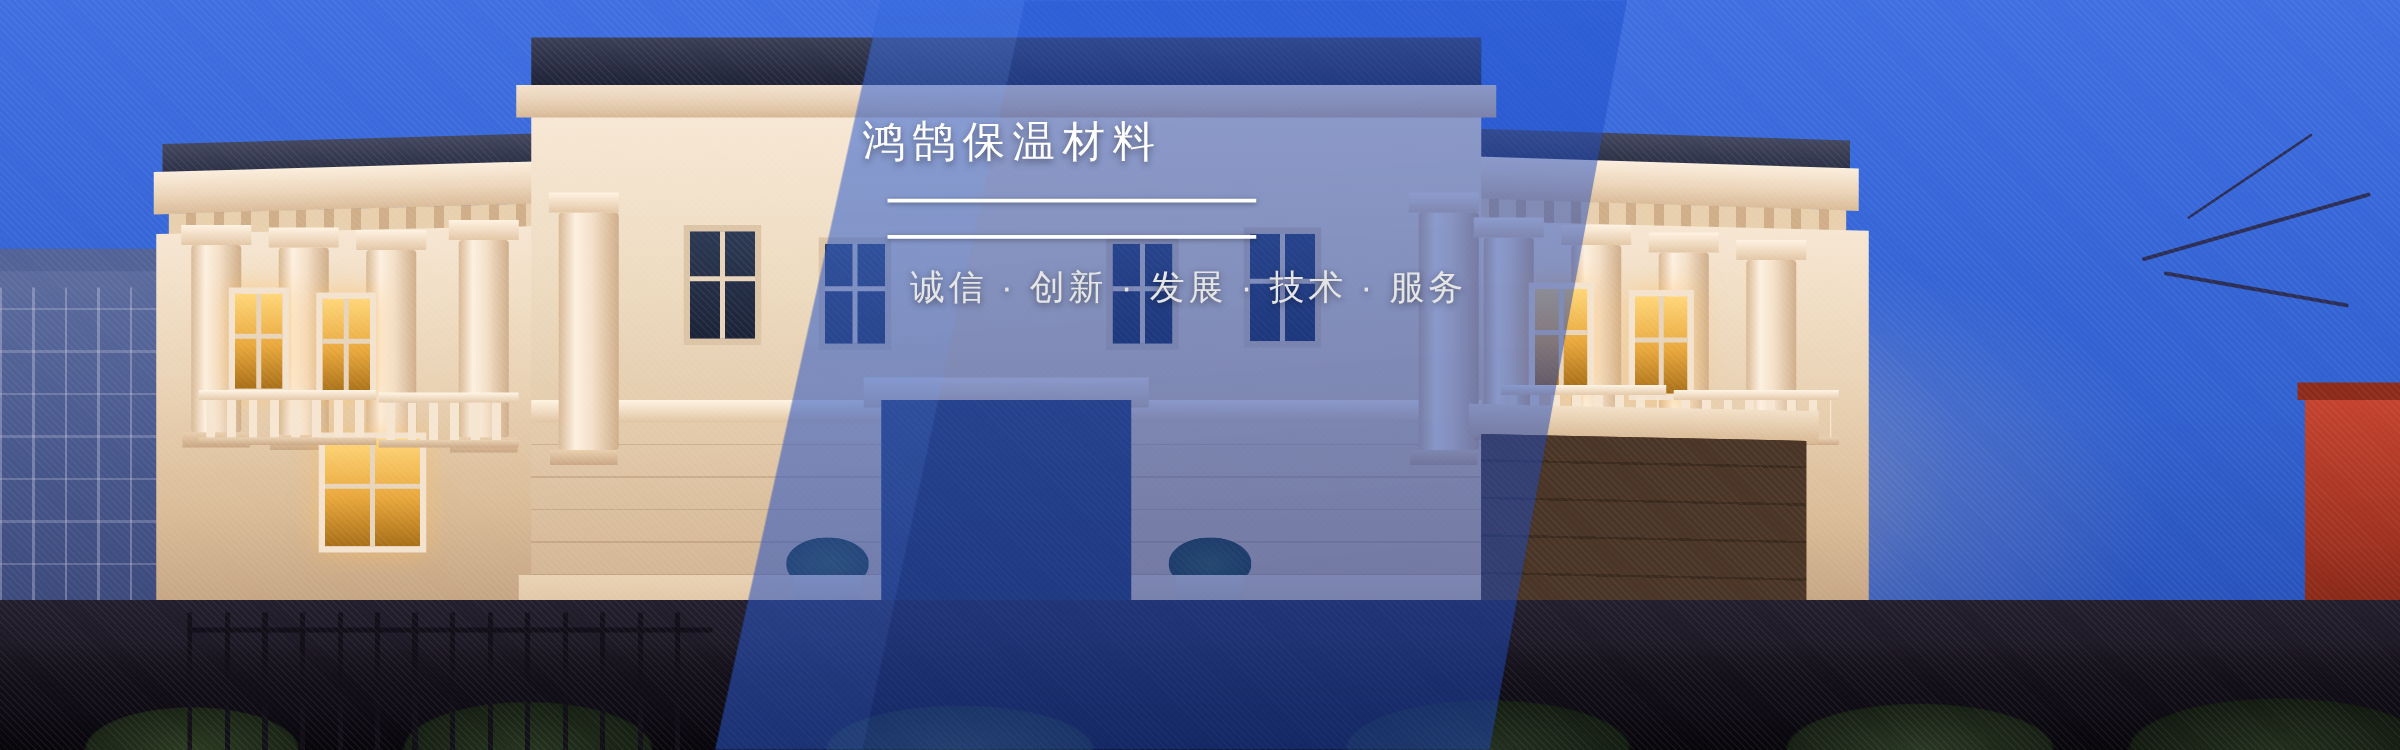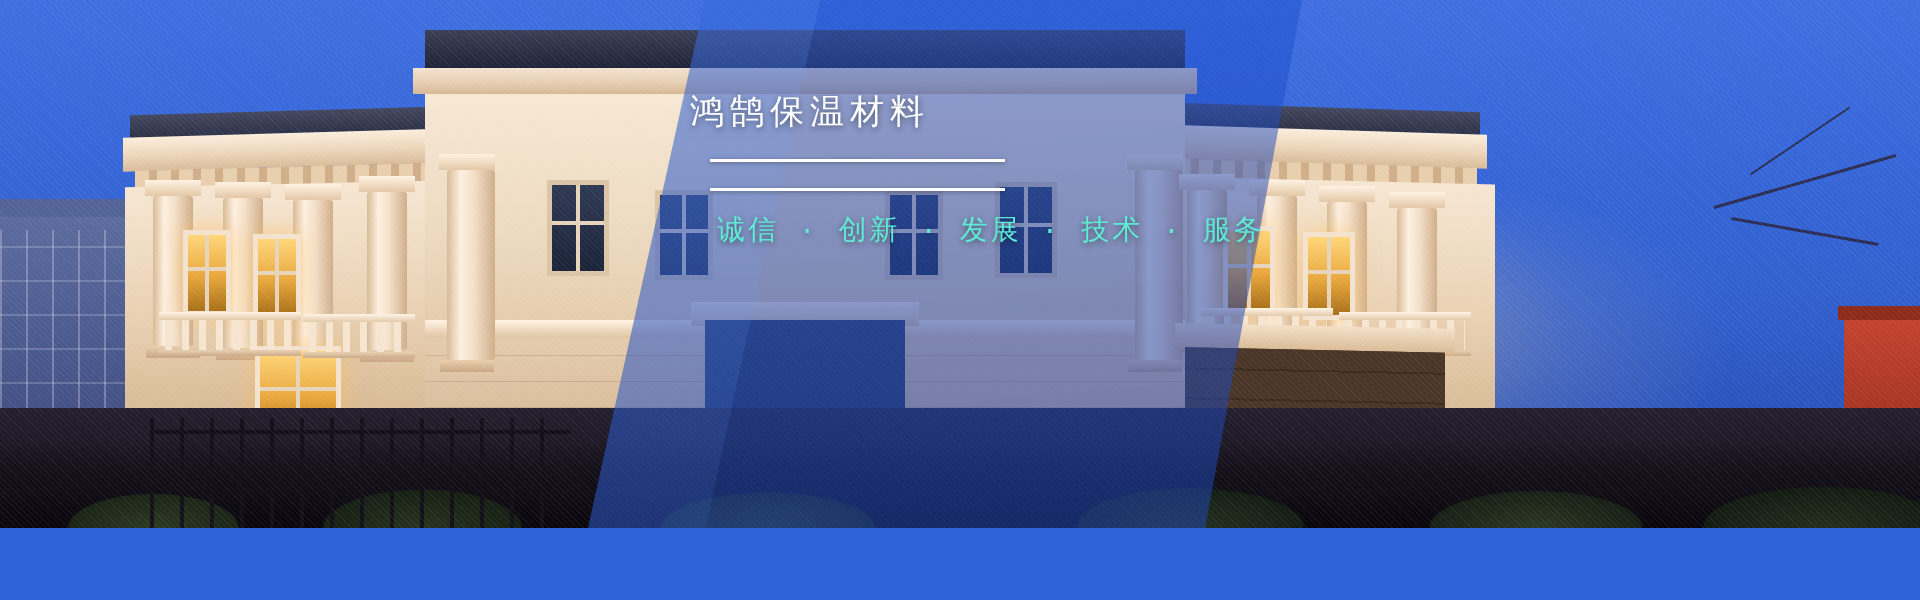--- a/index.html
+++ b/index.html
@@ -1,19 +1,19 @@
 <!DOCTYPE html>
 <html><head>
 <meta charset="utf-8">
 <style>
   * { margin:0; padding:0; box-sizing:border-box; }
   html,body { width:1920px; height:600px; overflow:hidden; background:#2f62d8; }
   .banner {
-    position:relative; width:1920px; height:528px; overflow:hidden;
-    font-family:Liberation Mono, monospace;
+    position:relative; width:1920px; height:600px; overflow:hidden;
+    font-family:Liberation Sans, sans-serif;
   }
 
   
   .sky {
     position:absolute; inset:0;
     background:
       linear-gradient(180deg,#3f6fe0 0%,#3767d8 28%,#3160cf 55%,#2a54bd 78%,#22489f 100%);
   }
   .sky-glow {
     position:absolute; left:30%; top:18%; width:55%; height:70%;
@@ -272,21 +272,21 @@
     text-shadow:
       -2px -2px 0 #ffffff, 2px -2px 0 #ffffff,
       -2px  2px 0 #ffffff, 2px  2px 0 #ffffff,
       0 0 2px #ffffff, 4px 6px 10px rgba(0,0,0,.40);
   }
   .rule-bottom {
     width:295px; height:3px; background:#ffffff; margin:26px 0 20px 20px;
     box-shadow:0 1px 4px rgba(0,0,0,.35);
   }
   .tagline {
-    font-size:28px; color:#5eead4; letter-spacing:3px; margin-left:27px;
+    font-size:28px; color:#e5e5e5; letter-spacing:3px; margin-left:38px;
     text-shadow:0 2px 6px rgba(0,0,0,.45); white-space:nowrap;
   }
 </style>
 </head>
 <body>
 
 <div class="banner">
 
   <div class="sky"></div>
   <div class="sky-glow"></div>

